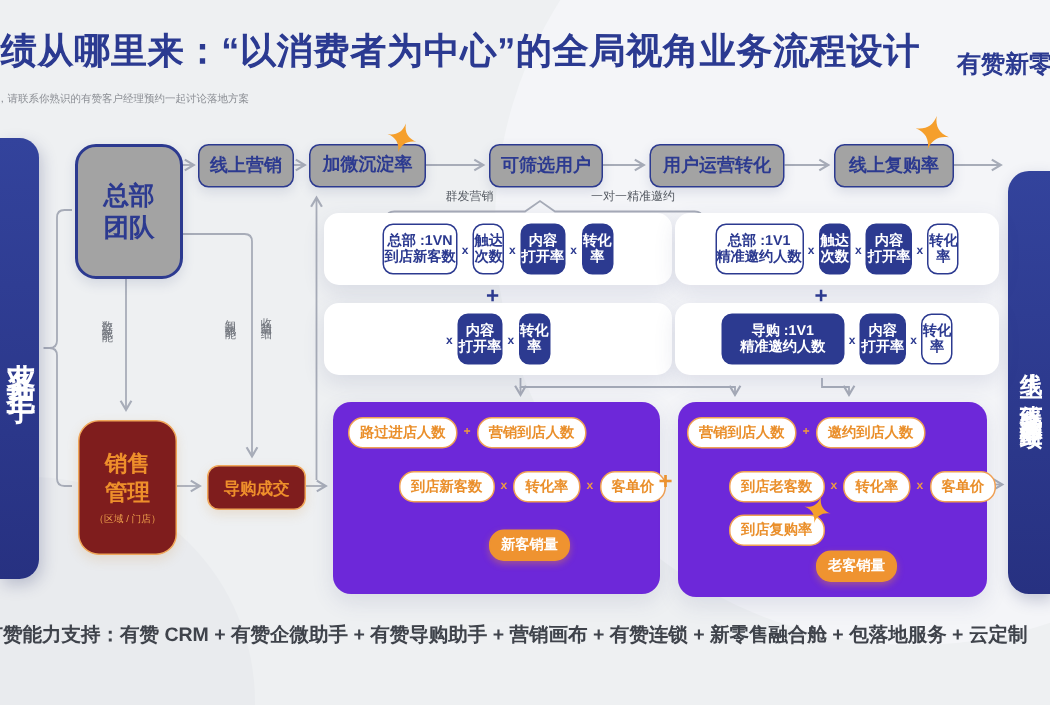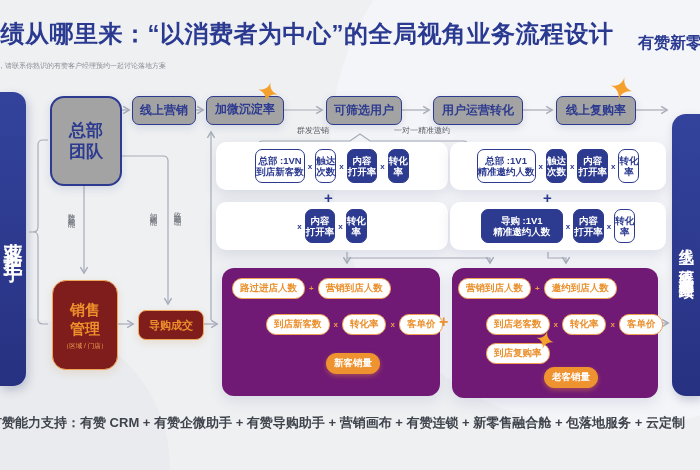--- a/index.html
+++ b/index.html
@@ -15,21 +15,21 @@
         border:1.5px solid #2c3a90;border-radius:7px;color:#2c3a90;font-weight:bold;font-size:12px;
         box-shadow:0 3px 8px rgba(70,80,130,.15);z-index:2;text-align:center;line-height:1.25;}
   .card{position:absolute;background:#fff;border-radius:10px;box-shadow:0 5px 14px rgba(70,80,130,.13);
         z-index:2;display:flex;align-items:center;justify-content:center;gap:3px;padding:0 5px;}
   .term{display:flex;flex-direction:column;align-items:center;justify-content:center;
         border:1.4px solid #2c3a90;border-radius:7px;color:#2c3a90;font-weight:bold;font-size:9.5px;
         line-height:1.2;padding:2px 0;min-height:28px;background:#fff;text-align:center;}
   .term.filled{background:#2c3a90;color:#fff;border-color:#2c3a90;}
   .opx{color:#2c3a90;font-weight:bold;font-size:8px;}
   .plusnavy{position:absolute;color:#2c3a90;font-weight:bold;font-size:15px;z-index:2;}
-  .ocard{position:absolute;background:#701a75;border-radius:12px;box-shadow:0 5px 14px rgba(70,80,130,.13);z-index:2;}
+  .ocard{position:absolute;background:#6d28d9;border-radius:12px;box-shadow:0 5px 14px rgba(70,80,130,.13);z-index:2;font-family:Liberation Mono, monospace;}
   .orow{position:absolute;display:flex;align-items:center;gap:4px;}
   .opill{border:1.3px solid #f0a054;border-radius:10px;color:#ea8f2b;font-weight:bold;font-size:9.5px;
          display:flex;align-items:center;justify-content:center;height:19px;padding:0 7px;background:#fff;white-space:nowrap;}
   .opill.filled{background:#ef9330;color:#fff;border-color:#ef9330;box-shadow:0 2px 5px rgba(239,147,48,.4);}
   .oop{color:#ee9a3f;font-weight:bold;font-size:8px;}
   .plusorange{position:absolute;color:#ee9330;font-weight:bold;font-size:16px;z-index:2;}
   .vlabel{position:absolute;writing-mode:vertical-rl;font-size:7.5px;color:#70747c;letter-spacing:2px;z-index:2;}
   .blabel{position:absolute;font-size:8px;color:#565b63;z-index:2;white-space:nowrap;}
   .obox{position:absolute;display:flex;flex-direction:column;align-items:center;justify-content:center;
         background:#7f1d1d;border:1.5px solid #f0a75a;z-index:2;text-align:center;

